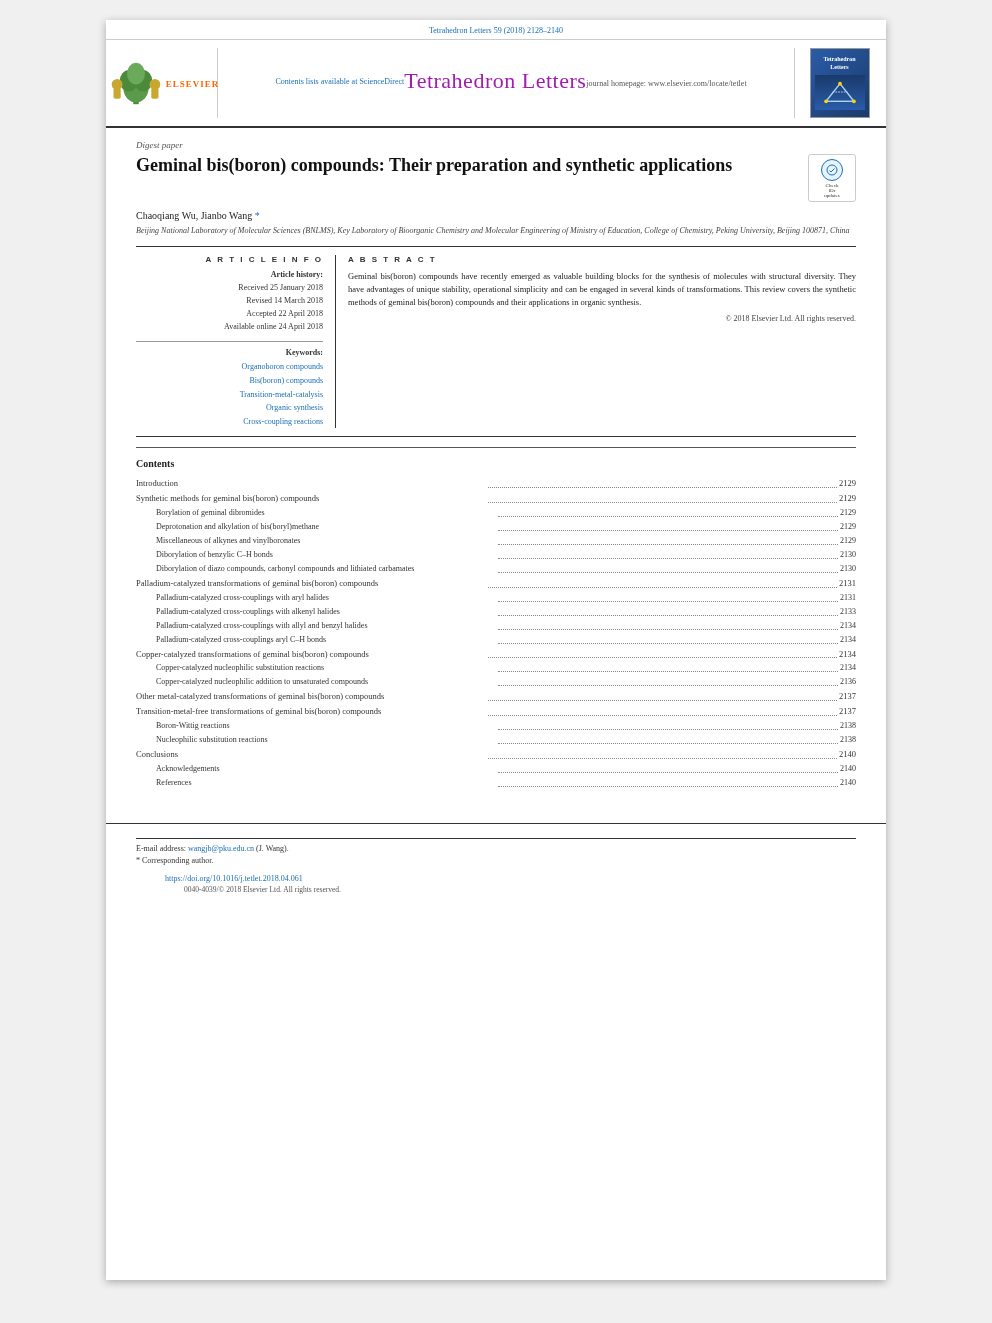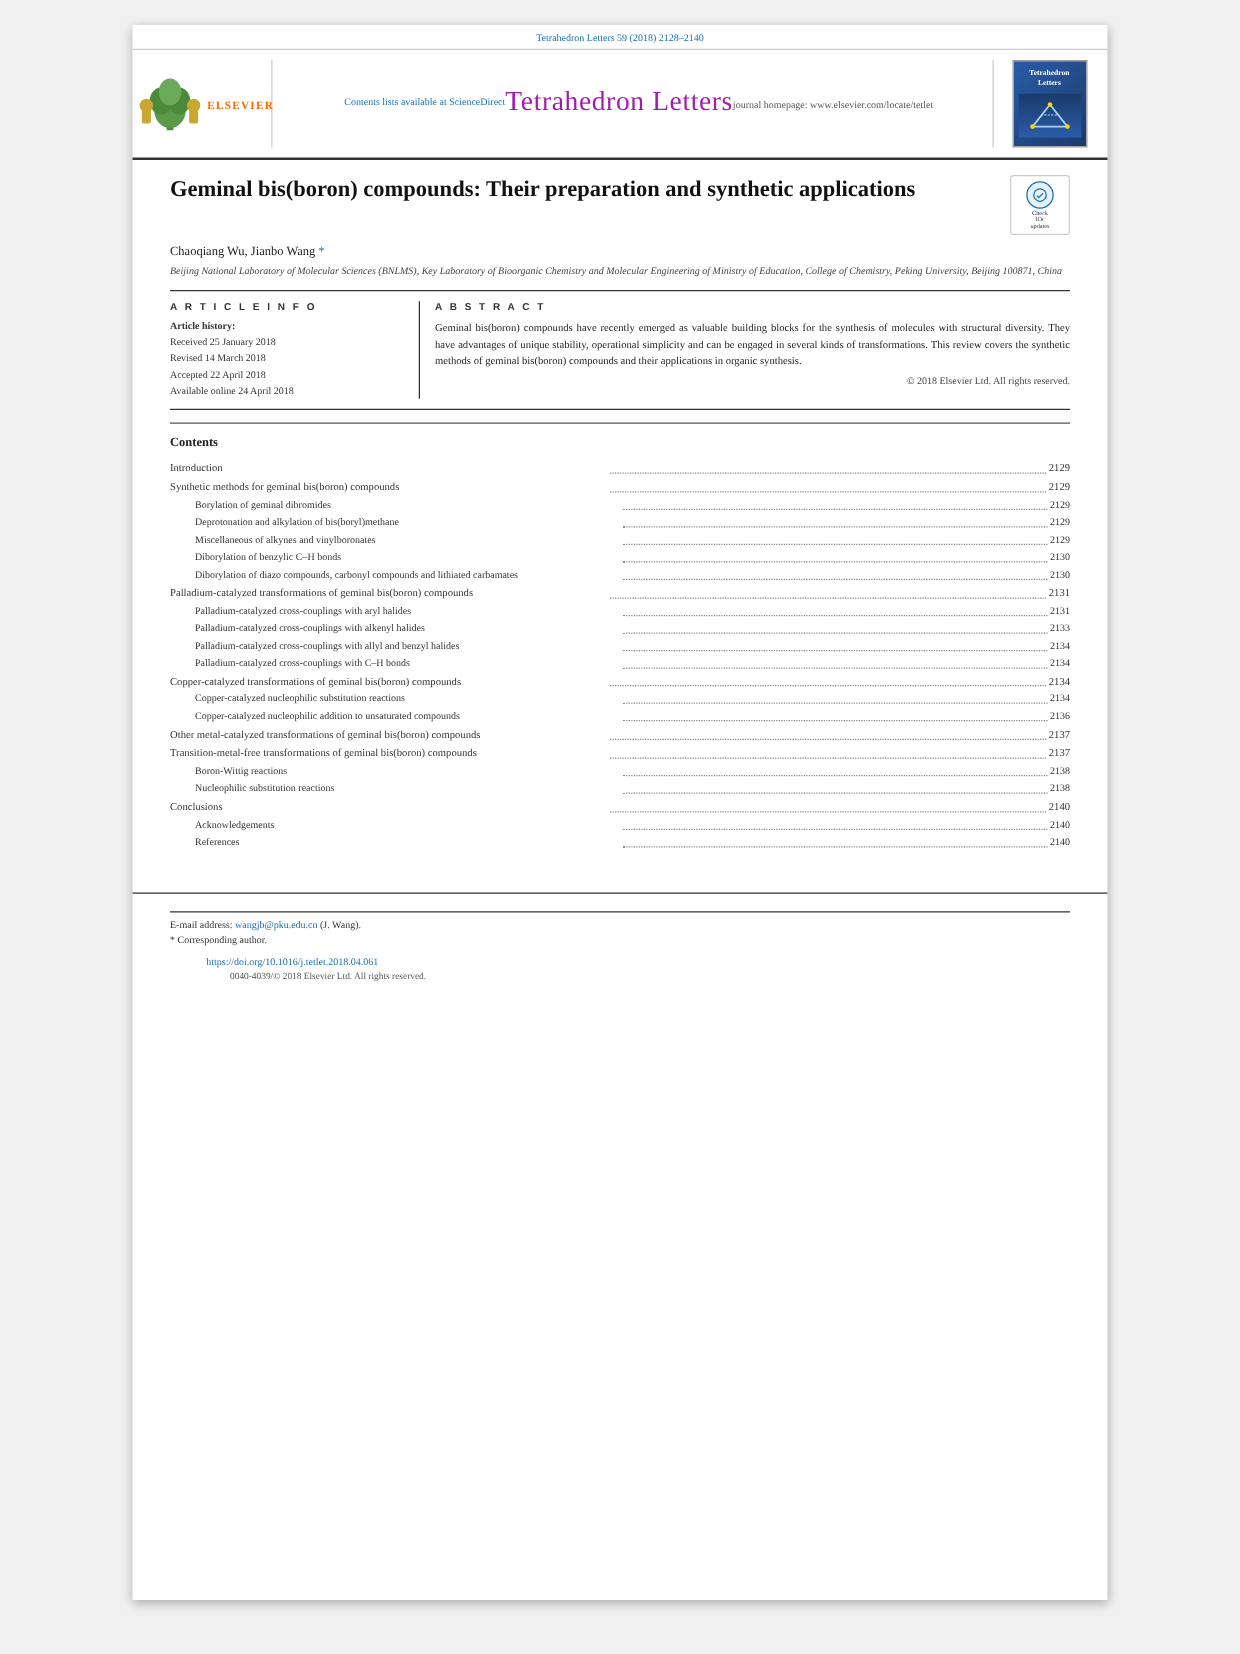--- a/index.html
+++ b/index.html
@@ -187,20 +187,21 @@
       border-top: 1px solid #333;
       border-bottom: 1px solid #333;
       padding: 8px 0;
       margin-bottom: 10px;
     }
     .article-info-col {
       width: 200px;
       border-right: 1px solid #333;
       padding-right: 12px;
       margin-right: 12px;
+      text-align: right;
     }
     .abstract-col {
       flex: 1;
     }
     .col-heading {
       font-size: 8px;
       letter-spacing: 2px;
       color: #333;
       font-weight: bold;
       margin-bottom: 6px;
@@ -364,20 +365,21 @@
             <circle cx="5" cy="24" r="2" fill="#ffd700"></circle>
             <circle cx="35" cy="24" r="2" fill="#ffd700"></circle>
           </svg>
         </div>
       </div>
     </div>
   </div>
 
   <div class="article-body">
 
+    <div class="digest-label">Digest paper</div>
 
     <div class="article-title-row">
       <div class="article-title">Geminal bis(boron) compounds: Their preparation and synthetic applications</div>
       <div class="check-updates-badge" title="Check for updates">
         <div class="check-icon-circle">
           <svg viewBox="0 0 24 24">
             <circle cx="12" cy="12" r="10" fill="none" stroke="#1a6eb5" stroke-width="2"></circle>
             <polyline points="7,13 10,16 17,9" fill="none" stroke="#1a6eb5" stroke-width="2"></polyline>
           </svg>
         </div>
@@ -395,20 +397,28 @@
 
     <div class="info-section">
       <div class="article-info-col">
         <div class="col-heading">A R T I C L E   I N F O</div>
         <div class="article-history-label">Article history:</div>
         <div class="history-item">Received 25 January 2018</div>
         <div class="history-item">Revised 14 March 2018</div>
         <div class="history-item">Accepted 22 April 2018</div>
         <div class="history-item">Available online 24 April 2018</div>
 
+        <div class="keywords-section">
+          <div class="keywords-label">Keywords:</div>
+          <div class="keyword-item">Organoboron compounds</div>
+          <div class="keyword-item">Bis(boron) compounds</div>
+          <div class="keyword-item">Transition-metal-catalysis</div>
+          <div class="keyword-item">Organic synthesis</div>
+          <div class="keyword-item">Cross-coupling reactions</div>
+        </div>
       </div>
 
       <div class="abstract-col">
         <div class="col-heading">A B S T R A C T</div>
         <div class="abstract-text">Geminal bis(boron) compounds have recently emerged as valuable building blocks for the synthesis of molecules with structural diversity. They have advantages of unique stability, operational simplicity and can be engaged in several kinds of transformations. This review covers the synthetic methods of geminal bis(boron) compounds and their applications in organic synthesis.</div>
         <div class="copyright-line">© 2018 Elsevier Ltd. All rights reserved.</div>
       </div>
     </div>
 
     <div class="contents-section">
@@ -463,21 +473,21 @@
         <span class="toc-title">Palladium-catalyzed cross-couplings with alkenyl halides</span>
         <span class="toc-dots"></span>
         <span class="toc-page">2133</span>
       </div>
       <div class="toc-item level2">
         <span class="toc-title">Palladium-catalyzed cross-couplings with allyl and benzyl halides</span>
         <span class="toc-dots"></span>
         <span class="toc-page">2134</span>
       </div>
       <div class="toc-item level2">
-        <span class="toc-title">Palladium-catalyzed cross-couplings with C–H bonds</span>
+        <span class="toc-title">Palladium-catalyzed cross-couplings aryl C–H bonds</span>
         <span class="toc-dots"></span>
         <span class="toc-page">2134</span>
       </div>
       <div class="toc-item level1">
         <span class="toc-title">Copper-catalyzed transformations of geminal bis(boron) compounds</span>
         <span class="toc-dots"></span>
         <span class="toc-page">2134</span>
       </div>
       <div class="toc-item level2">
         <span class="toc-title">Copper-catalyzed nucleophilic substitution reactions</span>

